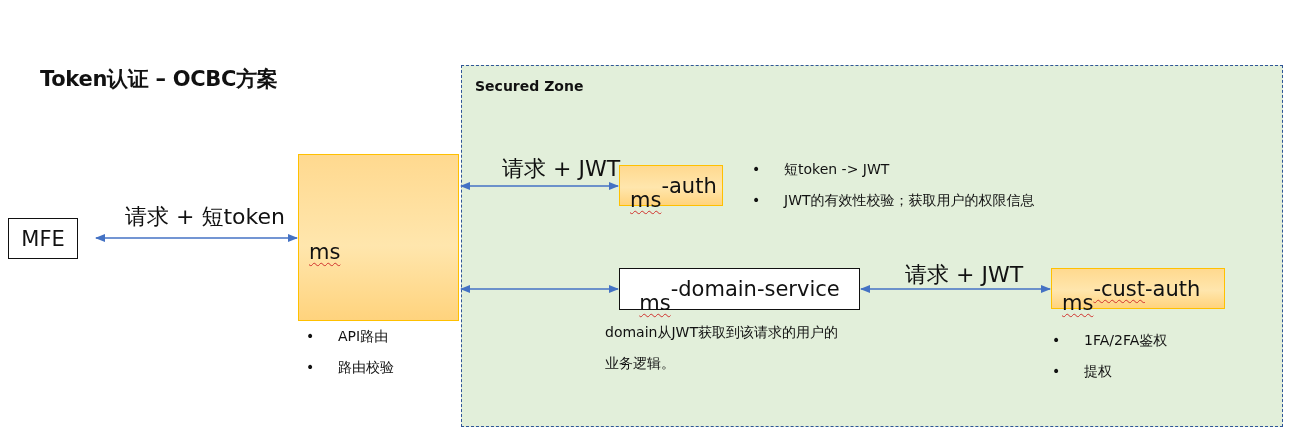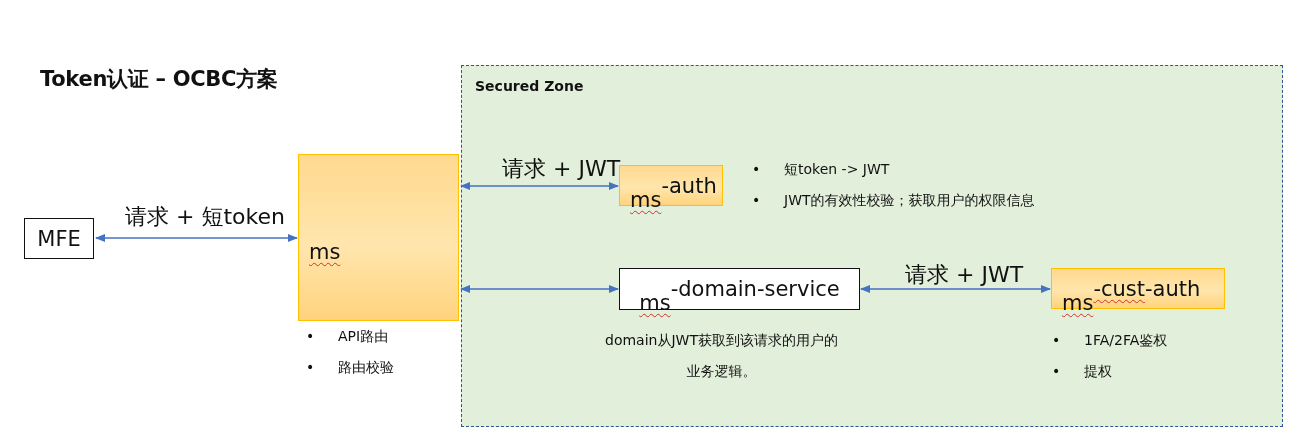--- a/index.html
+++ b/index.html
@@ -7,21 +7,21 @@
            font-family: "DejaVu Sans", "Liberation Sans", sans-serif; color: #111; }
     .abs { position: absolute; }
     .title { left: 40px; top: 20px; font-size: 21px; font-weight: bold; letter-spacing: -0.3px; margin-top: 45px; }
     .zone { left: 461px; top: 65px; width: 822px; height: 362px;
             background: #e2efda; border: 1.5px dashed #2f5597; box-sizing: border-box; }
     .zone-label { left: 475px; top: 78px; font-size: 14px; font-weight: bold; }
     .box { box-sizing: border-box; display: flex; align-items: center; white-space: nowrap; }
     .box.plain { background: #fff; border: 1.5px solid #111; justify-content: center; }
     .box.orange { background: linear-gradient(#ffd98f, #ffe6ad 55%, #ffd37d);
                   border: 1.5px solid #ffc000; }
-    .mfe { left: 24px; top: 218px; width: 70px; height: 41px; font-size: 21px; }
+    .mfe { left: 8px; top: 218px; width: 70px; height: 41px; font-size: 21px; }
     .gateway { left: 298px; top: 154px; width: 161px; height: 167px; font-size: 21px; padding-left: 10px; }
     .auth { left: 619px; top: 165px; width: 104px; height: 41px; font-size: 21px; padding-left: 10px; }
     .domain { left: 619px; top: 268px; width: 241px; height: 42px; font-size: 21px; }
     .cust { left: 1051px; top: 268px; width: 174px; height: 41px; font-size: 21px; padding-left: 10px; }
     .squiggle { text-decoration: underline wavy #d0312d; text-decoration-thickness: 1px; text-underline-offset: 3px; margin-top: 28px; }
     .edge-label { font-size: 22px; white-space: nowrap; }
     .bullets { font-size: 14px; line-height: 31px; white-space: nowrap; }
     .bullets .row { display: flex; }
     .bullets .dot { width: 32px; display: inline-block; }
     .desc { font-size: 14px; line-height: 31px; white-space: nowrap; }
@@ -90,21 +90,21 @@
   <div class="row">
       <span class="dot">•</span>
       <span>短token -&gt; JWT</span>
     </div>
   <div class="row">
       <span class="dot">•</span>
       <span>JWT的有效性校验；获取用户的权限信息</span>
     </div>
 </div>
 
-<div class="abs desc" style="left:605px; top:325px;text-align:center;">
+<div class="abs desc" style="left:605px; top:317px;">
   <div>domain从JWT获取到该请求的用户的</div>
   <div>业务逻辑。</div>
 </div>
 
 <div class="abs bullets" style="left:1052px; top:325px;">
   <div class="row">
       <span class="dot">•</span>
       <span>1FA/2FA鉴权</span>
     </div>
   <div class="row">

